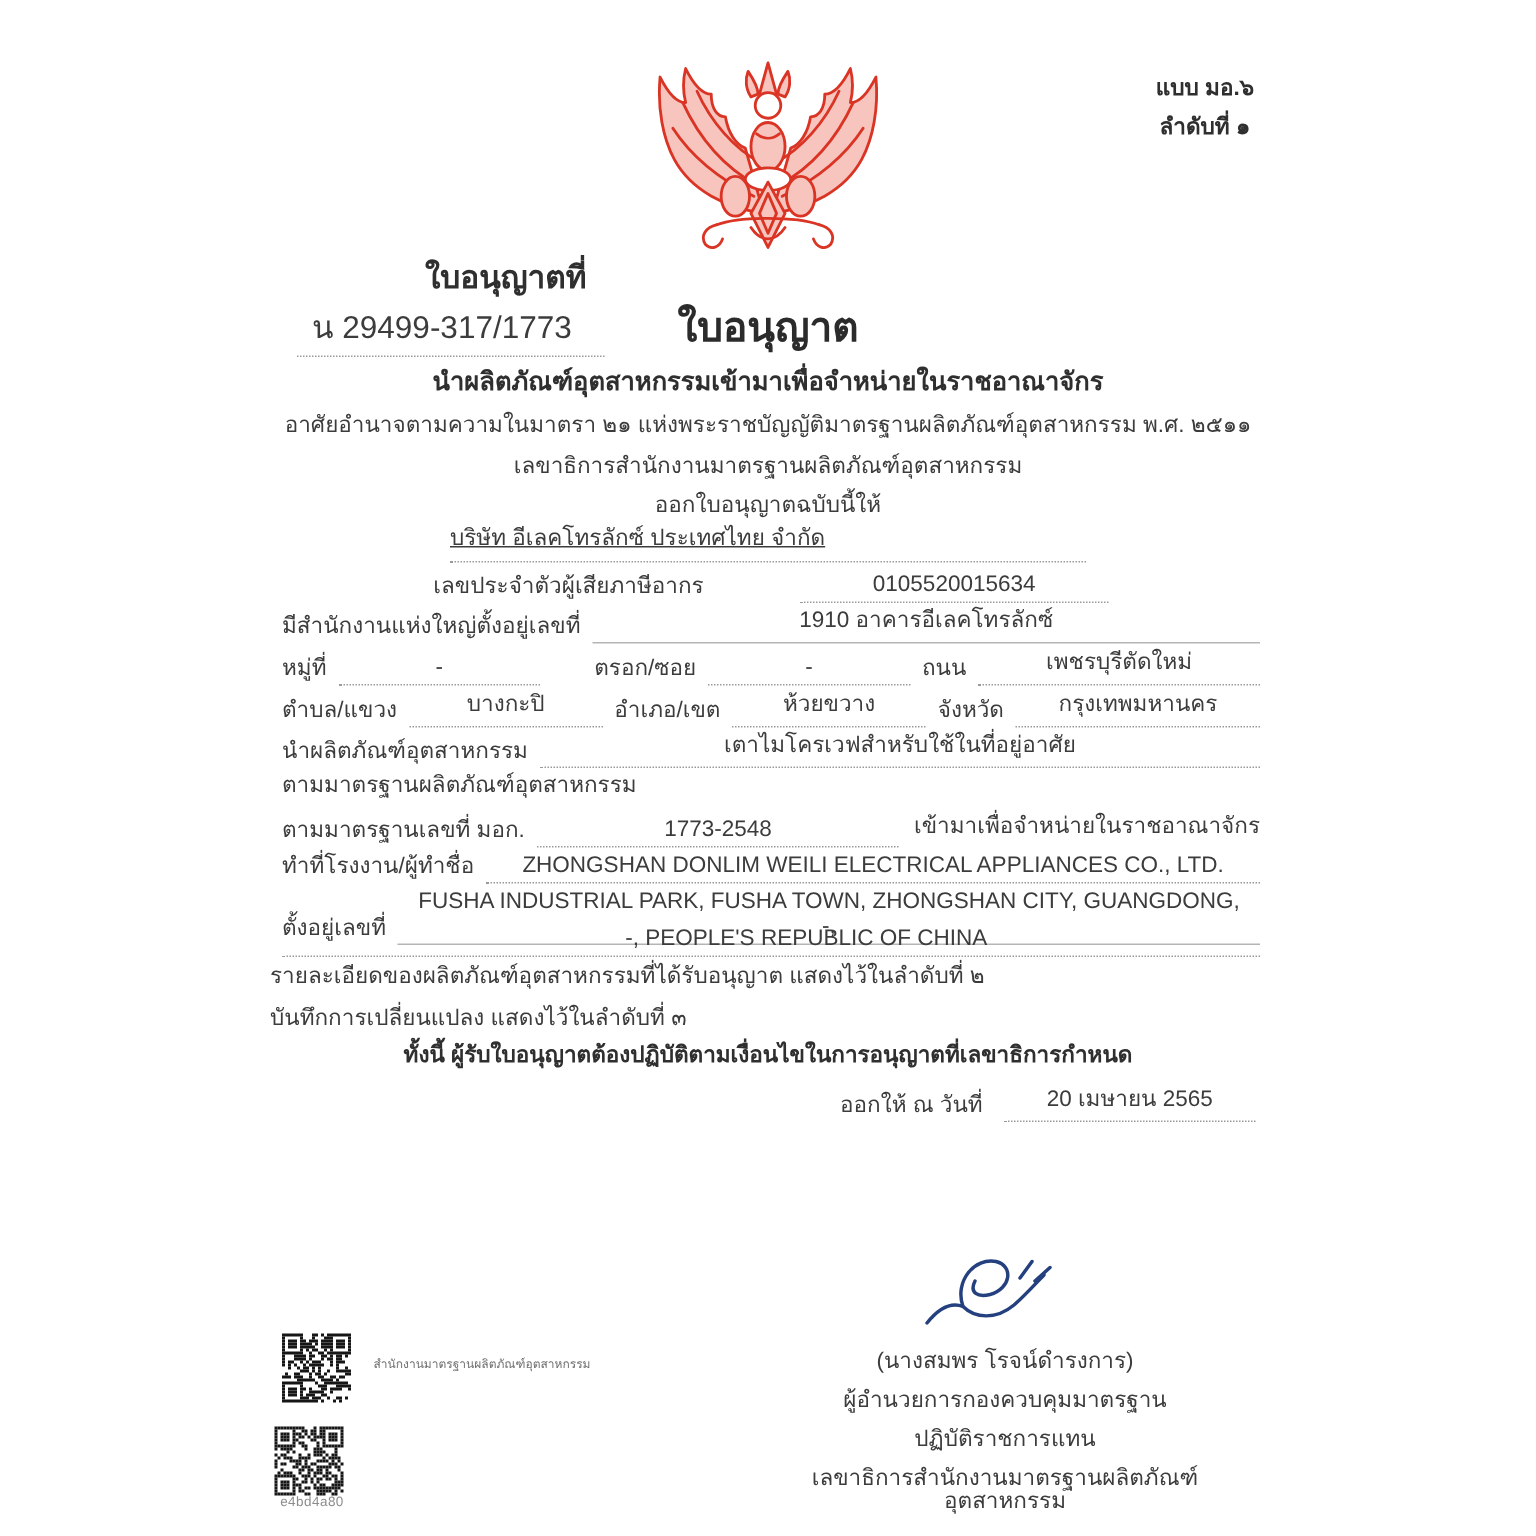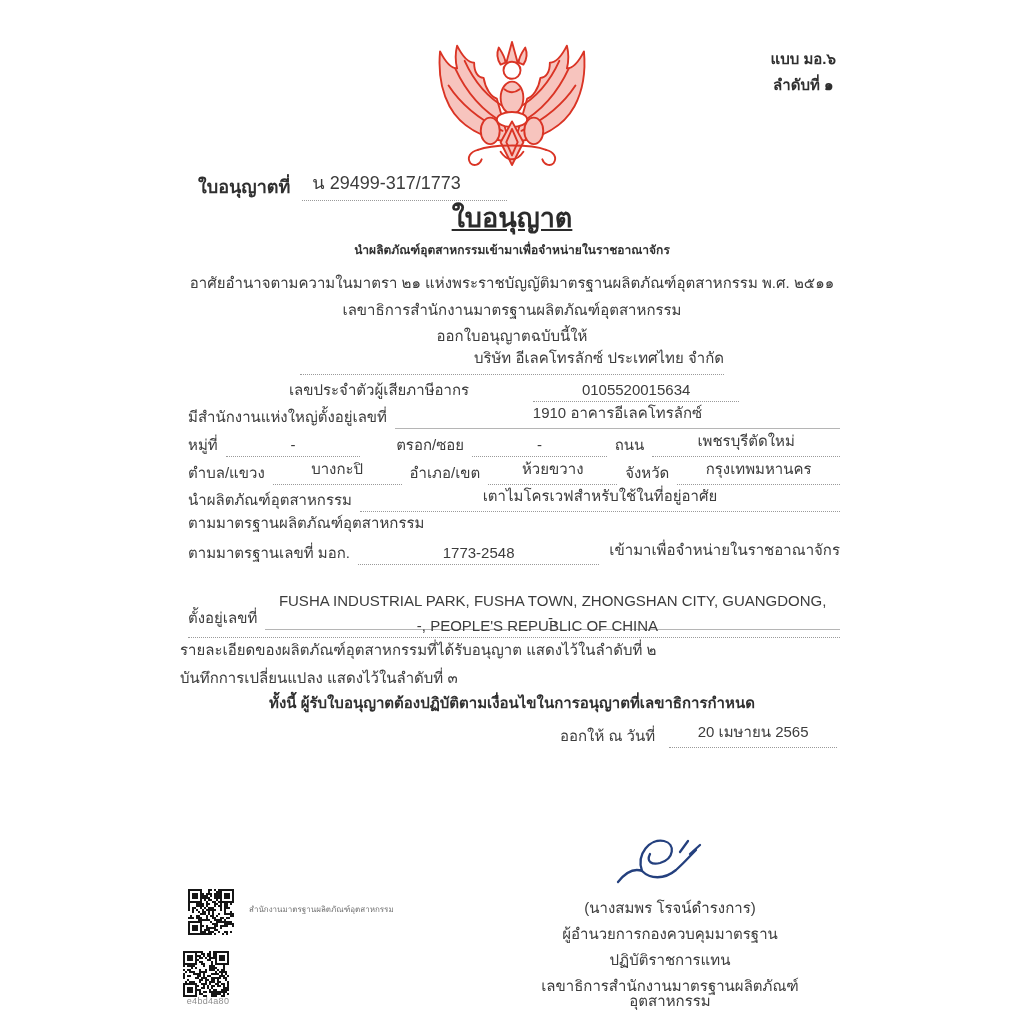--- a/index.html
+++ b/index.html
@@ -9,27 +9,27 @@
     color:#3c3c3c;position:relative;overflow:hidden;
   }
   .sheet{position:absolute;inset:0;background:#fff;}
   .abs{position:absolute;}
   .b{font-weight:bold;color:#2f2f2f;}
   
   .hdr-right{top:46px;right:188px;text-align:center;font-size:15px;font-weight:bold;color:#2f2f2f;line-height:1.7;}
   
   .garuda{top:40px;left:417px;width:190px;height:142px;}
   
-  .lic-row{top:168px;left:198px;display:flex;align-items:flex-end;font-size:18px;}
+  .lic-row{top:168px;left:198px;display:flex;align-items:flex-end;font-size:21px;flex-direction:column;}
   .lic-row .lbl{font-weight:bold;color:#2f2f2f;padding-right:12px;}
   .lic-row .val{min-width:185px;border-bottom:1px dotted #9a9a9a;padding:0 10px 3px;}
   
-  .title{top:196px;left:0;width:100%;text-align:center;font-size:27px;font-weight:bold;color:#2b2b2b;text-decoration:underline;}
+  .title{top:196px;left:0;width:100%;text-align:center;font-size:27px;font-weight:bold;color:#2b2b2b;}
   .cline{left:0;width:100%;text-align:center;font-size:15px;}
-  .company-line{top:346px;left:300px;width:424px;text-align:right;font-size:15px;border-bottom:1px dotted #9a9a9a;padding-bottom:4px;}
+  .company-line{top:346px;left:300px;width:424px;text-align:left;font-size:15px;border-bottom:1px dotted #9a9a9a;padding-bottom:4px;text-decoration:underline;}
   
   .row{position:absolute;left:188px;width:652px;display:flex;align-items:flex-end;font-size:15px;}
   .row .lbl{white-space:nowrap;padding-right:8px;}
   .u{border-bottom:1px dotted #9a9a9a;}
   .us{border-bottom:1px solid #b5b5b5;}
   .val{padding:0 8px 3px;}
   .grow{flex:1;text-align:center;}
   .vc{text-align:center;}
   .tax-row{top:378px;left:188px;width:652px;display:flex;justify-content:center;align-items:flex-end;font-size:15px;}
   .tax-row .lbl{padding-right:16px;}
@@ -105,21 +105,21 @@
       <path d="M88,118 C92,124 96,126 100,126 C104,126 108,124 112,118"></path>
     </g>
   </svg>
 
   <div class="abs lic-row">
     <span class="lbl">ใบอนุญาตที่</span>
     <span class="val">น 29499-317/1773</span>
   </div>
 
   <div class="abs title">ใบอนุญาต</div>
-  <div class="abs cline b" style="top:240px;font-size:12px;">นำผลิตภัณฑ์อุตสาหกรรมเข้ามาเพื่อจำหน่ายในราชอาณาจักร</div>
+  <div class="abs cline b" style="top:240px;font-size:17px;">นำผลิตภัณฑ์อุตสาหกรรมเข้ามาเพื่อจำหน่ายในราชอาณาจักร</div>
   <div class="abs cline" style="top:271px;">อาศัยอำนาจตามความในมาตรา ๒๑ แห่งพระราชบัญญัติมาตรฐานผลิตภัณฑ์อุตสาหกรรม พ.ศ. ๒๕๑๑</div>
   <div class="abs cline" style="top:298px;">เลขาธิการสำนักงานมาตรฐานผลิตภัณฑ์อุตสาหกรรม</div>
   <div class="abs cline" style="top:324px;">ออกใบอนุญาตฉบับนี้ให้</div>
   <div class="abs company-line">บริษัท อีเลคโทรลักซ์ ประเทศไทย จำกัด</div>
 
   <div class="tax-row abs" style="position:absolute;gap:48px;">
     <span class="lbl">เลขประจำตัวผู้เสียภาษีอากร</span>
     <span class="val">0105520015634</span>
   </div>
 
@@ -154,20 +154,24 @@
   <div class="row" style="top:511px;">
     <span class="lbl">ตามมาตรฐานผลิตภัณฑ์อุตสาหกรรม</span>
   </div>
 
   <div class="row" style="top:538px;">
     <span class="lbl">ตามมาตรฐานเลขที่ มอก.</span>
     <span class="val u vc grow">1773-2548</span>
     <span class="suffix">เข้ามาเพื่อจำหน่ายในราชอาณาจักร</span>
   </div>
 
+  <div class="row" style="top:565px;">
+    <span class="lbl">ทำที่โรงงาน/ผู้ทำชื่อ</span>
+    <span class="val u grow">ZHONGSHAN DONLIM WEILI ELECTRICAL APPLIANCES CO., LTD.</span>
+  </div>
 
   <div class="row" style="top:592px;">
     <span class="lbl">ตั้งอยู่เลขที่</span>
     <span class="val us grow">FUSHA INDUSTRIAL PARK, FUSHA TOWN, ZHONGSHAN CITY, GUANGDONG, -,</span>
   </div>
 
   <div class="row" style="top:617px;">
     <span class="val u grow" style="padding-left:55px;">-,  PEOPLE'S REPUBLIC OF CHINA</span>
   </div>
 

